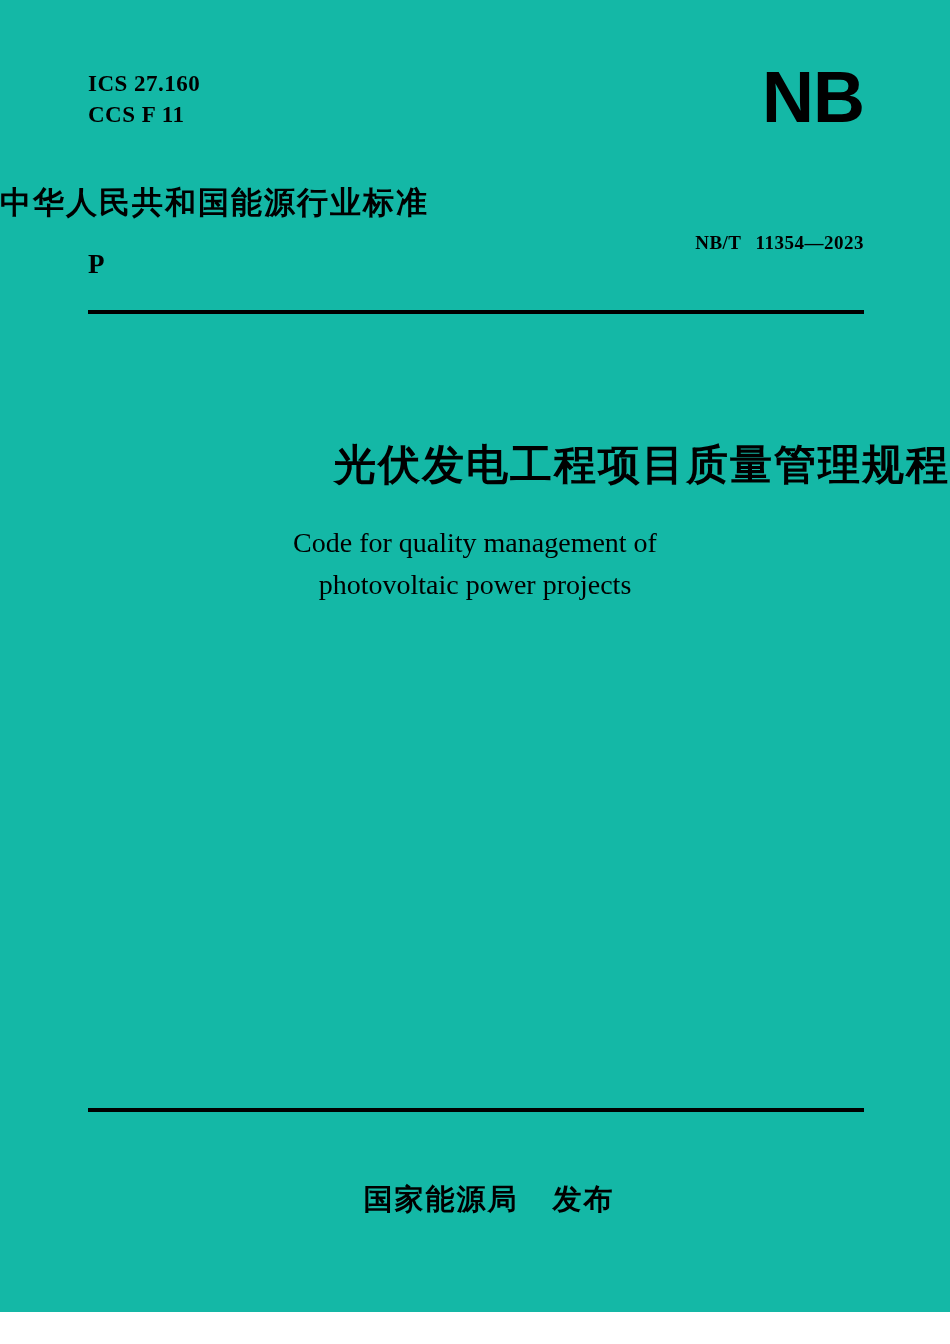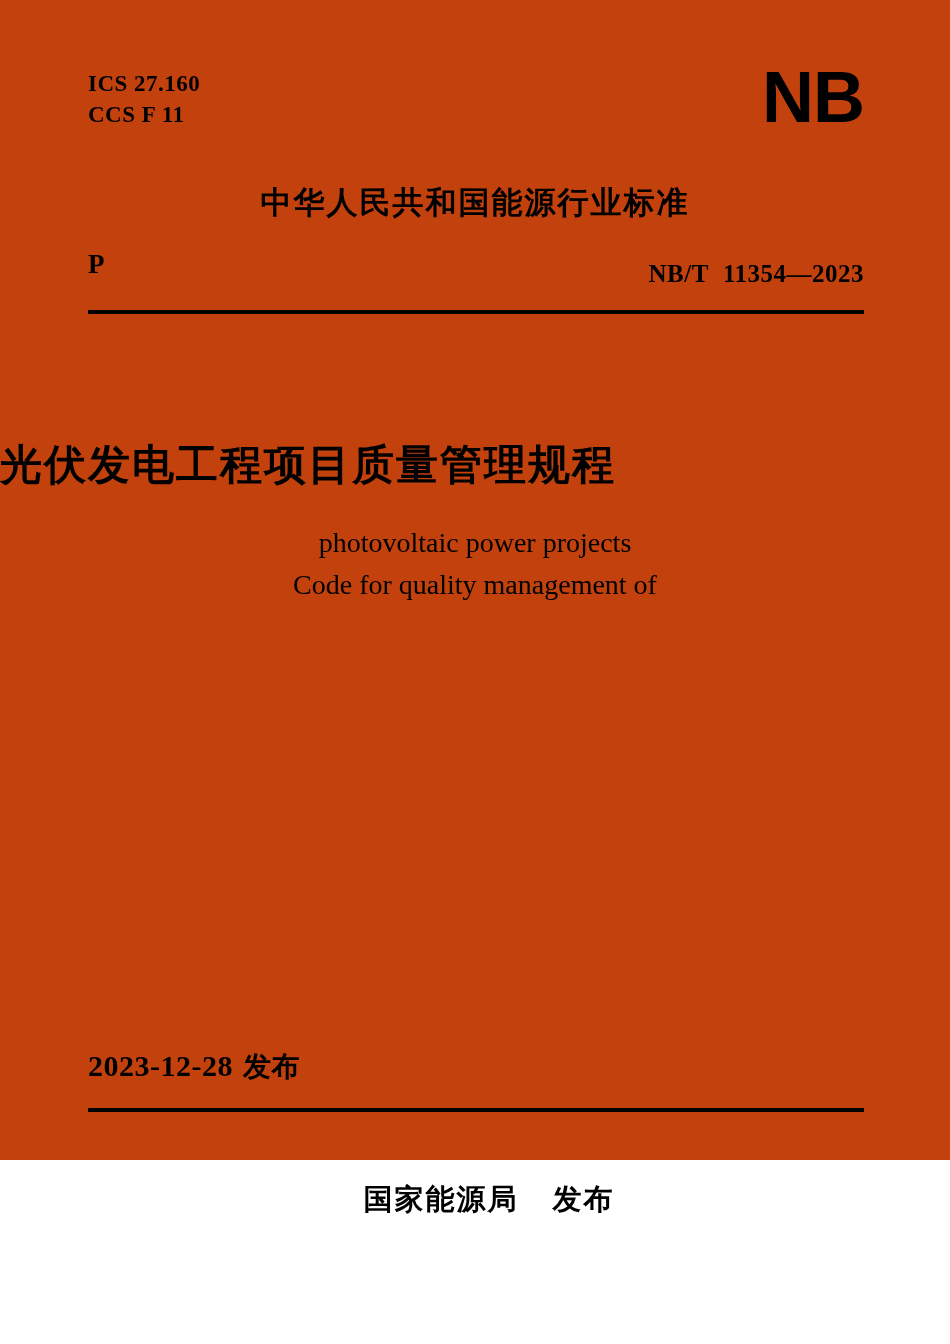--- a/index.html
+++ b/index.html
@@ -12,22 +12,22 @@
     height: 1344px;
     position: relative;
     font-family: "Liberation Serif", serif;
     color: #000000;
     overflow: hidden;
   }
   .page {
     position: absolute;
     inset: 0;
     width: 950px;
-    height: 1160px;
-    background: #c2410c;
+    height: 1312px;
+    background: #14b8a6;
   }
 
   
   .ics-block {
     position: absolute;
     left: 88px;
     top: 68px;
     font-family: "Liberation Serif", serif;
     font-weight: bold;
     font-size: 23px;
@@ -46,43 +46,42 @@
     line-height: 86px;
     letter-spacing: -1px;
   }
 
   
   .nation-title {
     position: absolute;
     left: 0;
     right: 0;
     top: 182px;
-    text-align: center;
     font-family: "DejaVu Sans", sans-serif;
     font-weight: bold;
     font-size: 31px;
     letter-spacing: 2px;
   }
 
   
   .code-letter {
     position: absolute;
     left: 88px;
     top: 249px;
     font-family: "Liberation Serif", serif;
     font-weight: bold;
     font-size: 27px;
   }
   .std-number {
     position: absolute;
     right: 86px;
-    top: 260px;
-    font-family: "Liberation Serif", serif;
-    font-weight: bold;
-    font-size: 25px;
+    top: 232px;
+    font-family: "Liberation Serif", serif;
+    font-weight: bold;
+    font-size: 19px;
     letter-spacing: 0.5px;
     white-space: nowrap;
   }
   .std-number .gap { display: inline-block; width: 14px; }
 
   
   .rule-top {
     position: absolute;
     left: 88px;
     right: 86px;
@@ -98,21 +97,21 @@
     height: 4px;
     background: #000;
   }
 
   
   .main-title {
     position: absolute;
     left: 0;
     right: 0;
     top: 437px;
-    text-align: left;
+    text-align: right;
     font-family: "DejaVu Sans", sans-serif;
     font-weight: bold;
     font-size: 42px;
     letter-spacing: 2px;
   }
   .en-title {
     position: absolute;
     left: 0;
     right: 0;
     top: 522px;
@@ -179,28 +178,25 @@
 
   <div class="std-number">
     <span>NB/T</span><span class="gap"></span><span>11354—2023</span>
   </div>
 
   <div class="rule-top"></div>
 
   <div class="main-title">光伏发电工程项目质量管理规程</div>
 
   <div class="en-title">
+    <div>Code for quality management of</div>
     <div>photovoltaic power projects</div>
-    <div>Code for quality management of</div>
   </div>
 
   <div class="date-row">
-    <div class="date-item">
-      <span>2023-12-28</span><span class="cn">发布</span>
-    </div>
   </div>
 
   <div class="rule-bottom"></div>
 
   <div class="issuer">
     <span>国家能源局</span><span class="sp"></span><span>发布</span>
   </div>
 
 </div>
 

